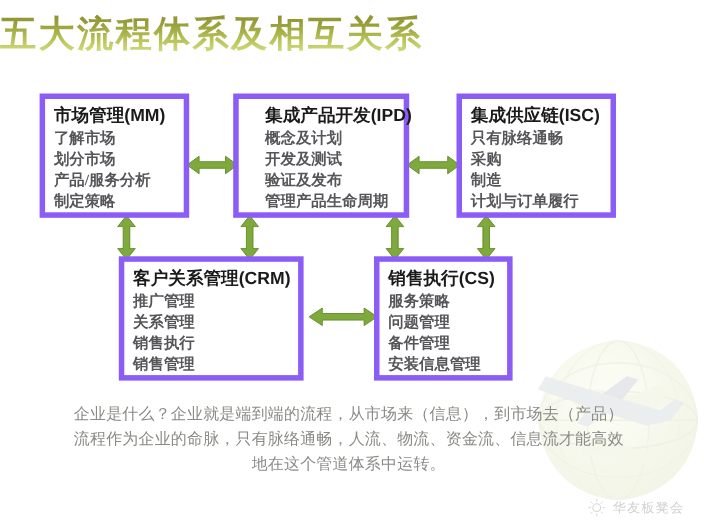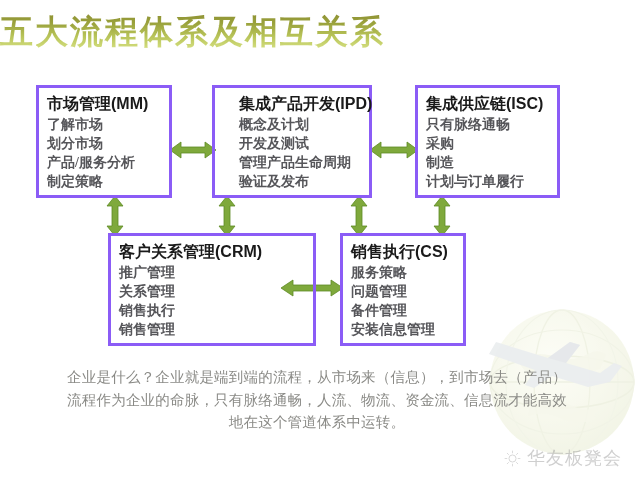--- a/index.html
+++ b/index.html
@@ -50,21 +50,21 @@
     background-clip: text;
     color: transparent;
     -webkit-text-fill-color: transparent;
     white-space: nowrap;
   }
 
   
   .pbox {
     position: absolute;
     box-sizing: border-box;
-    border: 3px solid #8b5cf6;
+    border: 5px solid #8b5cf6;
     background: rgba(255,255,255,0.0);
     padding: 5px 7px 4px 8px;
   }
   .pbox .ptitle {
     font-family: "Liberation Sans", "DejaVu Sans", sans-serif;
     font-weight: 700;
     font-size: 16px;
     color: #1a1a1a;
     line-height: 21px;
     white-space: nowrap;
@@ -76,21 +76,21 @@
     color: #56565a;
     line-height: 19px;
     white-space: nowrap;
     font-weight: bold;
   }
 
   
   #box-mm  { left: 36px;  top: 85px;  width: 136px; height: 113px; }
   #box-ipd { left: 212px; top: 85px;  width: 160px; height: 113px; padding-left: 24px; }
   #box-isc { left: 415px; top: 85px;  width: 145px; height: 113px; }
-  #box-crm { left: 108px; top: 233px; width: 208px; height: 113px; }
+  #box-crm { left: 108px; top: 233px; width: 168px; height: 113px; }
   #box-cs  { left: 340px; top: 233px; width: 126px; height: 113px; }
 
   
   .arrow { position: absolute; }
   #arrow-mm-ipd  { left: 170px; top: 138px; width: 46px;  height: 24px; }
   #arrow-ipd-isc { left: 370px; top: 138px; width: 48px;  height: 24px; }
   #arrow-crm-cs  { left: 281px; top: 276px; width: 62px;  height: 24px; }
   #arrow-mm-crm  { left: 103px; top: 196px; width: 24px;  height: 40px; }
   #arrow-ipd-crm { left: 215px; top: 196px; width: 24px;  height: 40px; }
   #arrow-ipd-cs  { left: 347px; top: 196px; width: 24px;  height: 40px; }
@@ -115,21 +115,21 @@
     position: absolute;
     right: 18px;
     bottom: 10px;
     display: flex;
     align-items: center;
     gap: 6px;
     opacity: 0.42;
   }
   .brand .brand-text {
     font-family: "Liberation Sans", "DejaVu Sans", sans-serif;
-    font-size: 18px;
+    font-size: 12px;
     color: #8e8e8e;
     letter-spacing: 1px;
     white-space: nowrap;
   }
   .brand .brand-mark { width: 17px; height: 17px; flex: 0 0 17px; }
 </style>
 </head>
 <body>
 
 <div id="slide">
@@ -207,22 +207,22 @@
     <div class="pitem">了解市场</div>
     <div class="pitem">划分市场</div>
     <div class="pitem">产品/服务分析</div>
     <div class="pitem">制定策略</div>
   </div>
 
   <div class="pbox" id="box-ipd">
     <div class="ptitle">集成产品开发(IPD)</div>
     <div class="pitem">概念及计划</div>
     <div class="pitem">开发及测试</div>
+    <div class="pitem">验证及发布</div>
     <div class="pitem">管理产品生命周期</div>
-    <div class="pitem">验证及发布</div>
   </div>
 
   <div class="pbox" id="box-isc">
     <div class="ptitle">集成供应链(ISC)</div>
     <div class="pitem">只有脉络通畅</div>
     <div class="pitem">采购</div>
     <div class="pitem">制造</div>
     <div class="pitem">计划与订单履行</div>
   </div>
 

